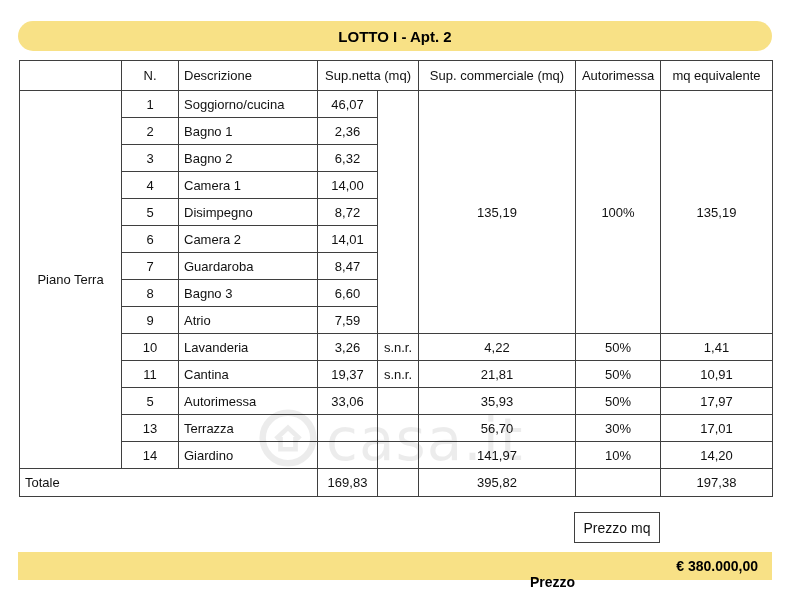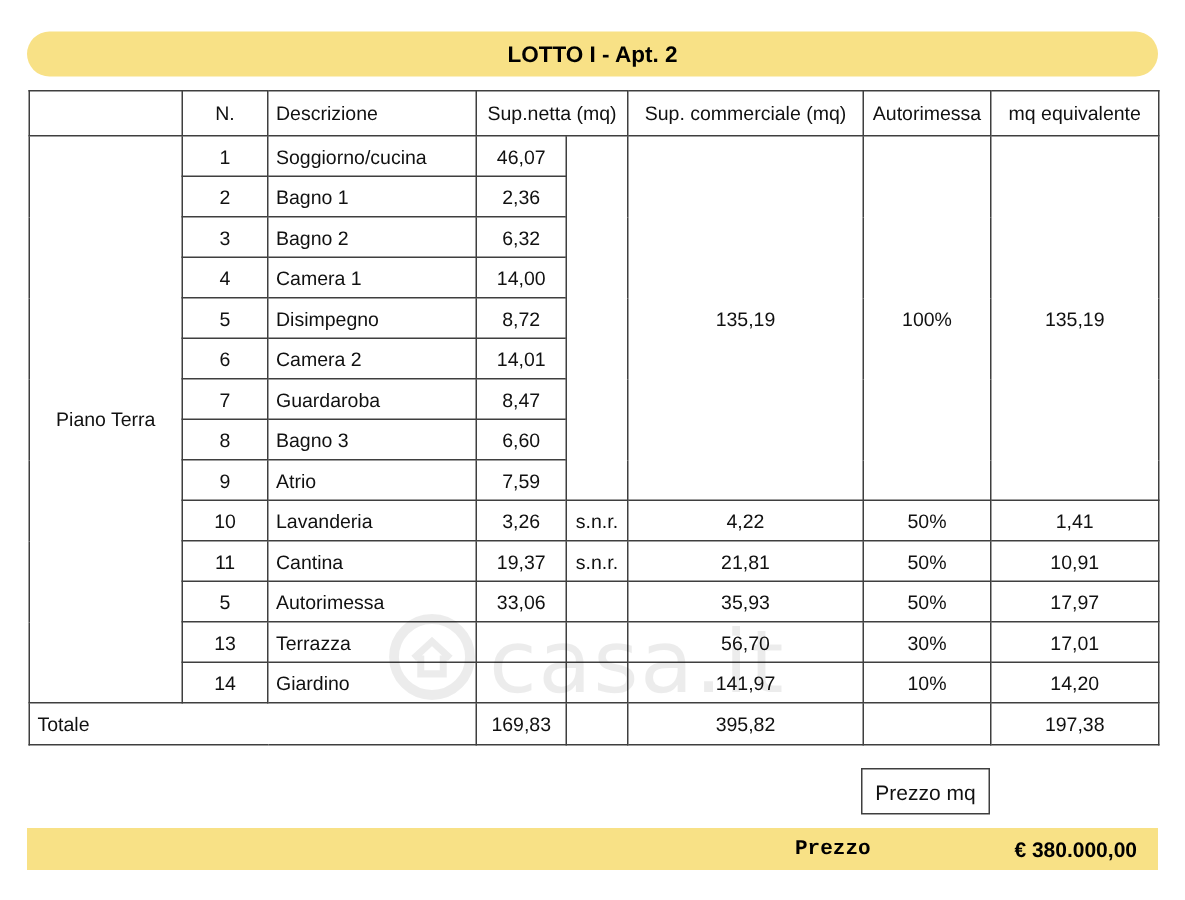--- a/index.html
+++ b/index.html
@@ -33,21 +33,21 @@
     border:1px solid #3f3f3f;display:flex;align-items:center;justify-content:center;
     background:#fff;box-sizing:border-box;height:31px;
   }
   .pmq .cell.lab{width:86px;}
   .pmq .cell.val{width:111px;border-left:none;}
 
   .pricebar{
     position:absolute;left:18px;top:552px;width:754px;height:28px;
     background:#f8e186;font-weight:bold;font-size:14px;color:#000;
   }
-  .pricebar .plabel{position:absolute;left:512px;top:0;height:100%;display:flex;align-items:center;font-family:Liberation Mono, monospace;}
+  .pricebar .plabel{position:absolute;left:512px;top:16px;height:100%;display:flex;align-items:center;}
   .pricebar .pvalue{position:absolute;right:14px;top:0;height:100%;display:flex;align-items:center;}
 
   .wm{
     position:absolute;left:258px;top:408px;display:flex;align-items:center;gap:8px;
     opacity:0.07;pointer-events:none;z-index:5;
   }
   .wm .wm-text{
     font-size:58px;font-weight:normal;color:#000;letter-spacing:1px;line-height:1;
     font-family:"DejaVu Sans", sans-serif;
   }

